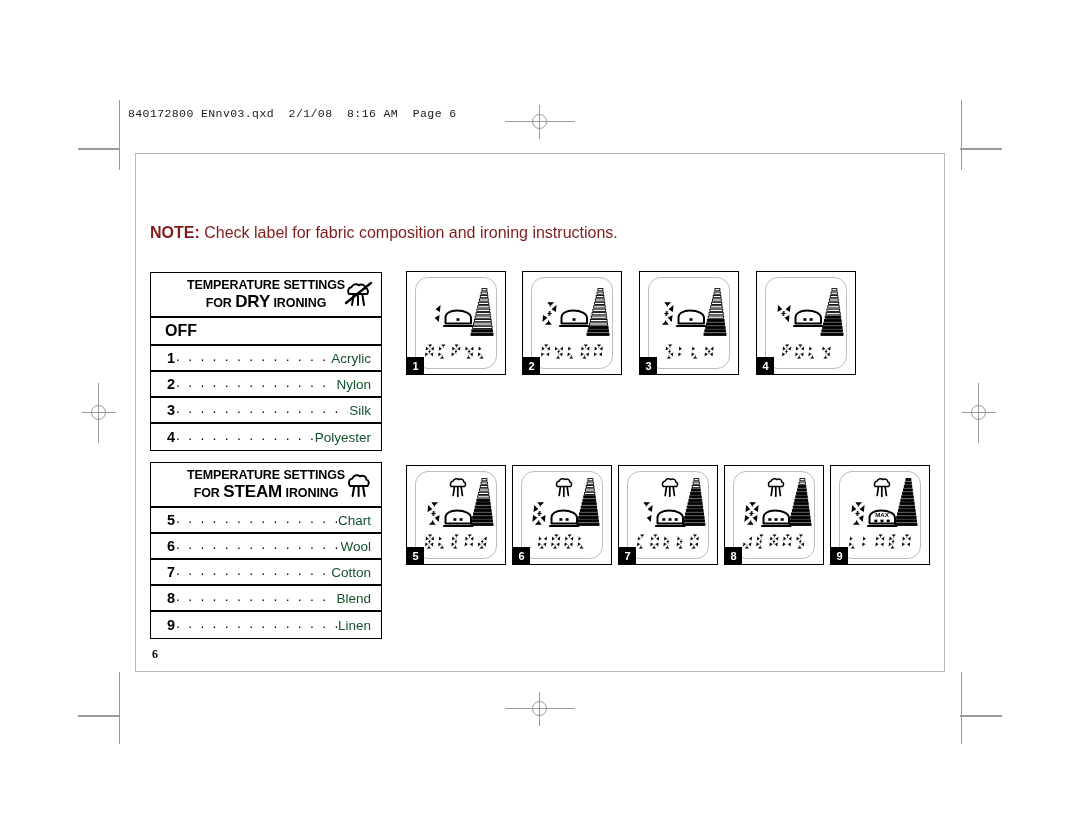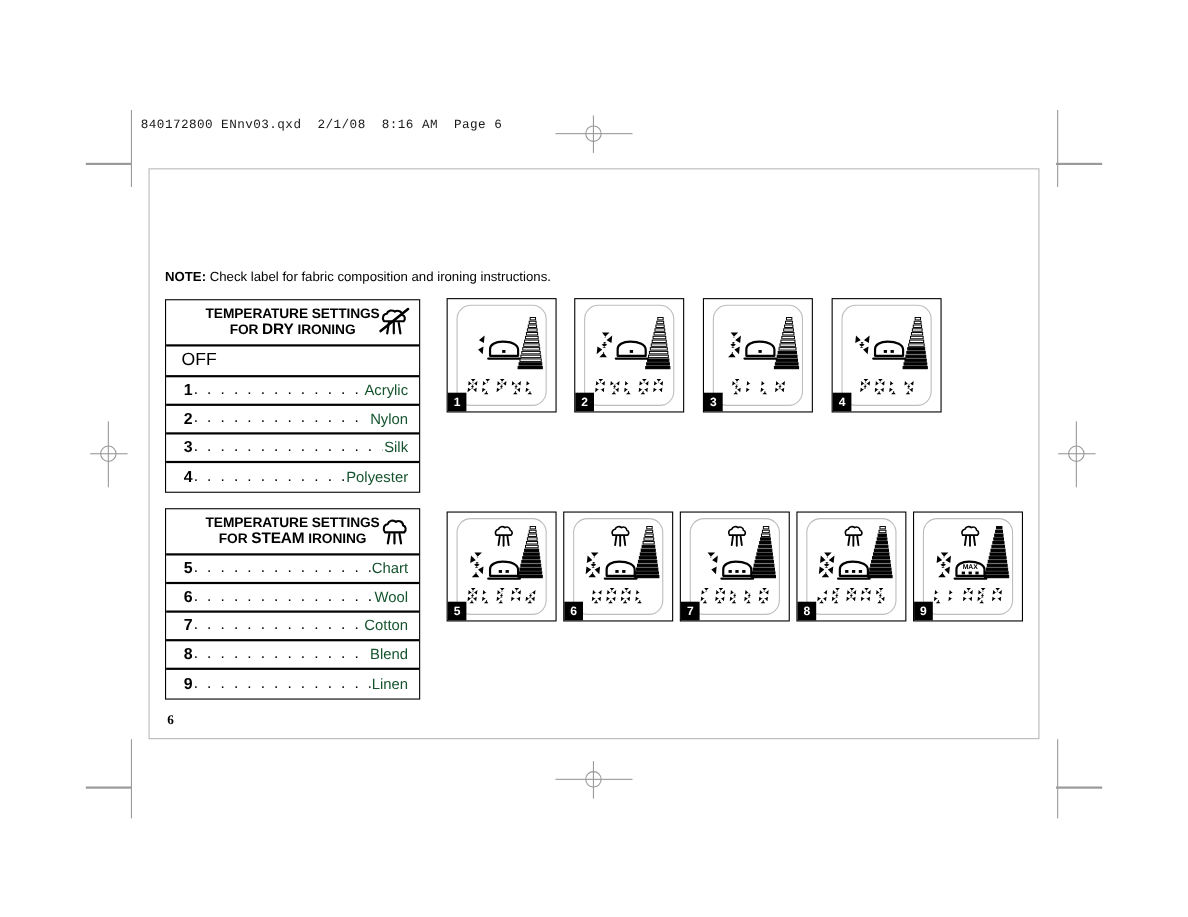--- a/index.html
+++ b/index.html
@@ -41,21 +41,21 @@
   }
 
   .title{
     position:absolute;left:14px;top:6px;
     font-family:"Liberation Serif", serif;
     font-style:italic;font-weight:400;
     font-size:42px;color:#000;letter-spacing:.4px;
   }
   .note{
     position:absolute;left:14px;top:70px;
-    font-size:12px;color:#000000;margin-top:20px;
+    font-size:16px;color:#7f1d1d;
   }
   .note b{font-weight:bold;}
 
   .pagenum{
     position:absolute;left:16px;bottom:9px;
     font-family:"Liberation Serif", serif;
     font-weight:bold;font-size:12px;color:#000;
   }
 
   
@@ -74,28 +74,28 @@
     padding:5px 6px 5px 6px;
     display:flex;align-items:center;justify-content:center;gap:6px;
     position:relative;
     min-height:34px;
     box-sizing:border-box;
   }
   .head-txt{
     text-align:center;font-size:12.5px;font-weight:bold;color:#000;
     line-height:1.12;letter-spacing:-0.1px;
   }
-  .head-txt .big{font-size:14px;}
+  .head-txt .big{font-size:17px;}
   .head-icon{position:absolute;right:7px;top:50%;transform:translateY(-50%);
     width:32px;height:28px;}
 
   .tbl-off{
     border-bottom:2.5px solid #000;
     padding:4px 0 4px 14px;
-    font-size:16px;font-weight:normal;color:#000;
+    font-size:16px;font-weight:bold;color:#000;
     box-sizing:border-box;
   }
   .row{
     border-bottom:2px solid #000;
     height:26px;
     display:flex;align-items:center;
     padding:0 10px 0 16px;
     box-sizing:border-box;
   }
   .row:last-child{border-bottom:none;}

